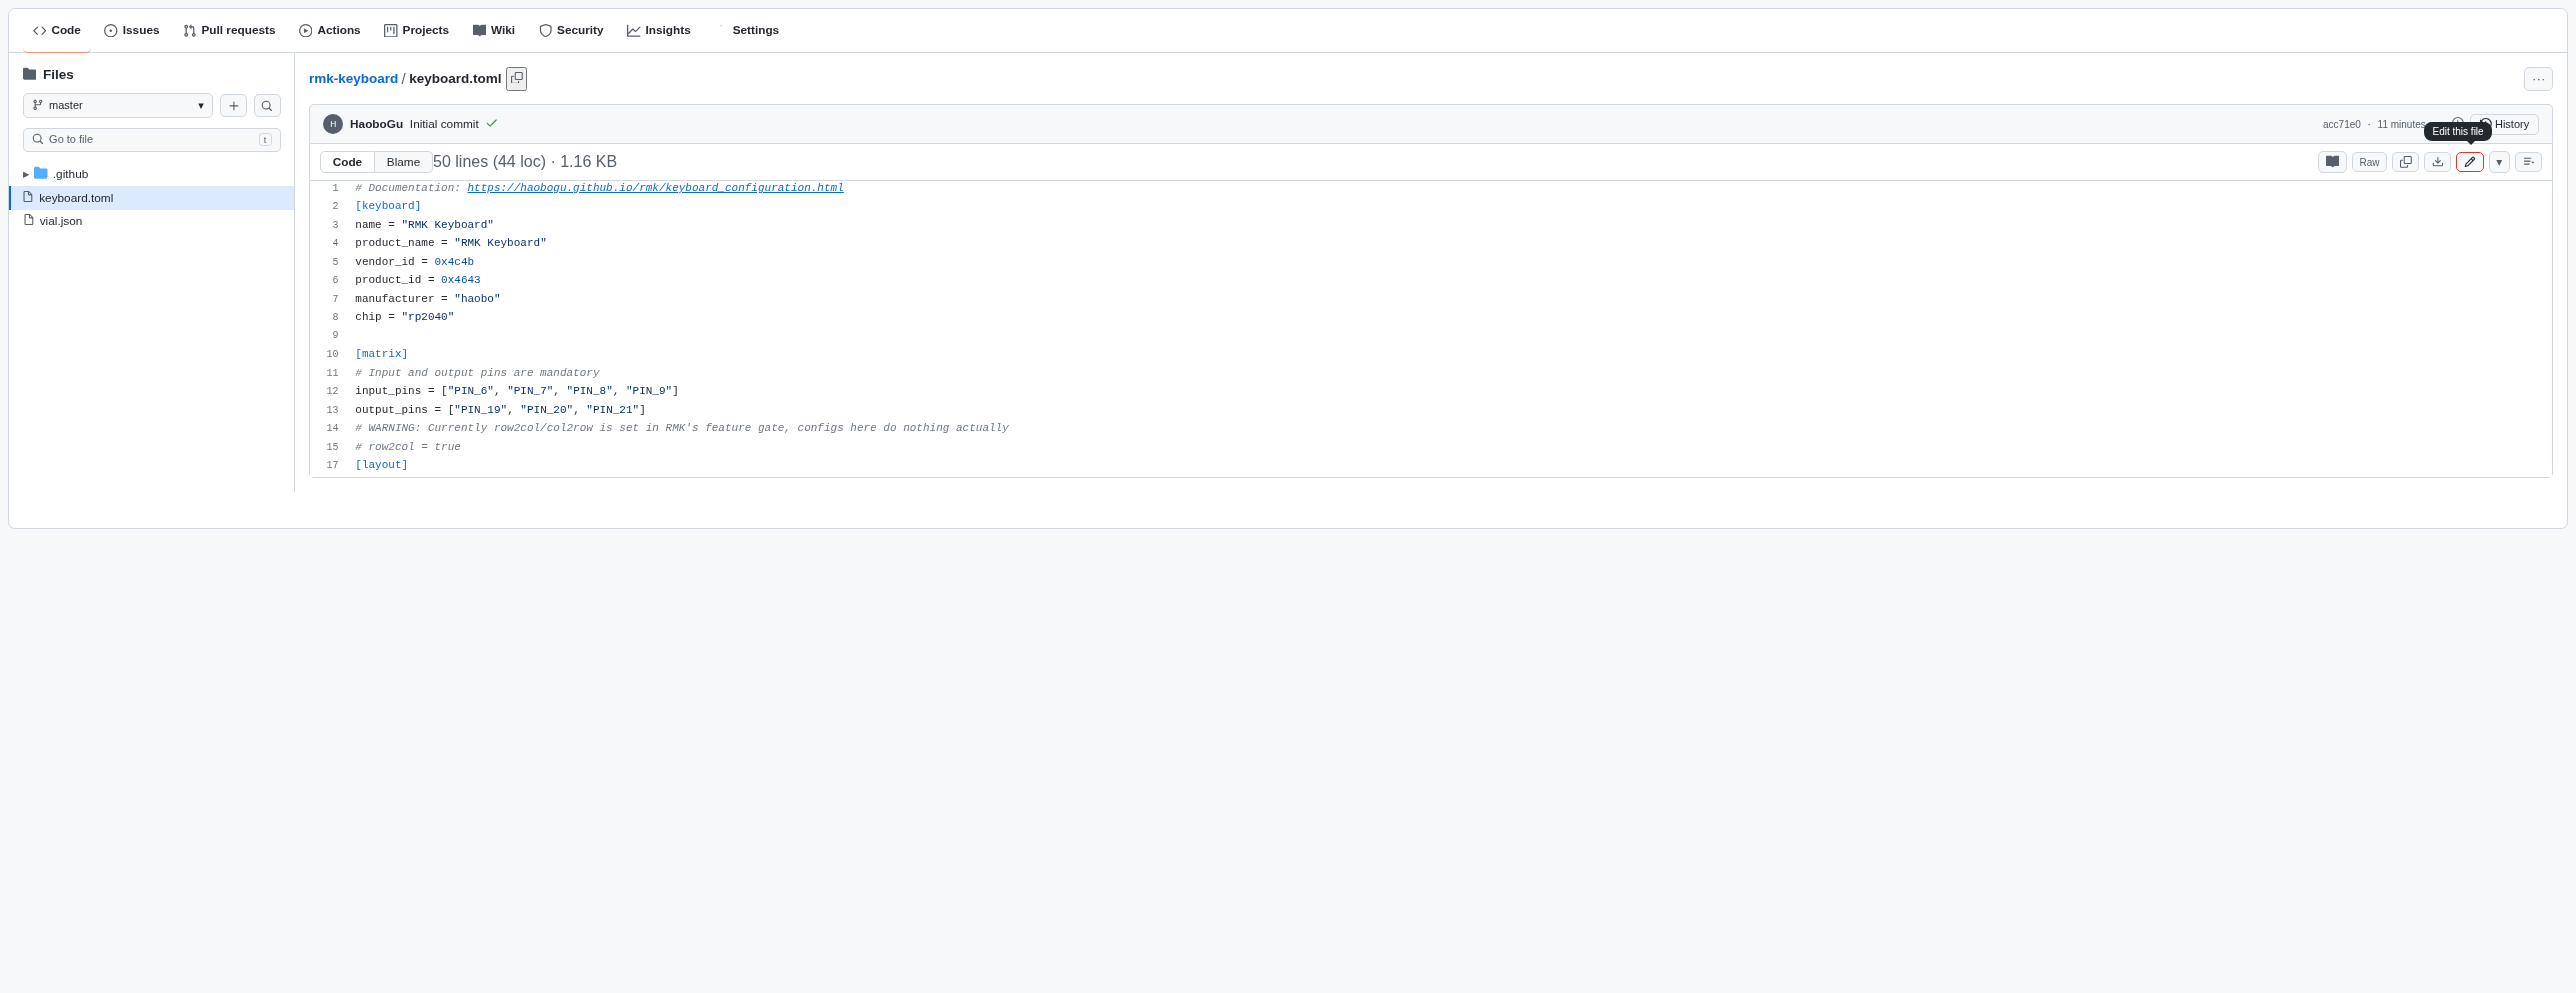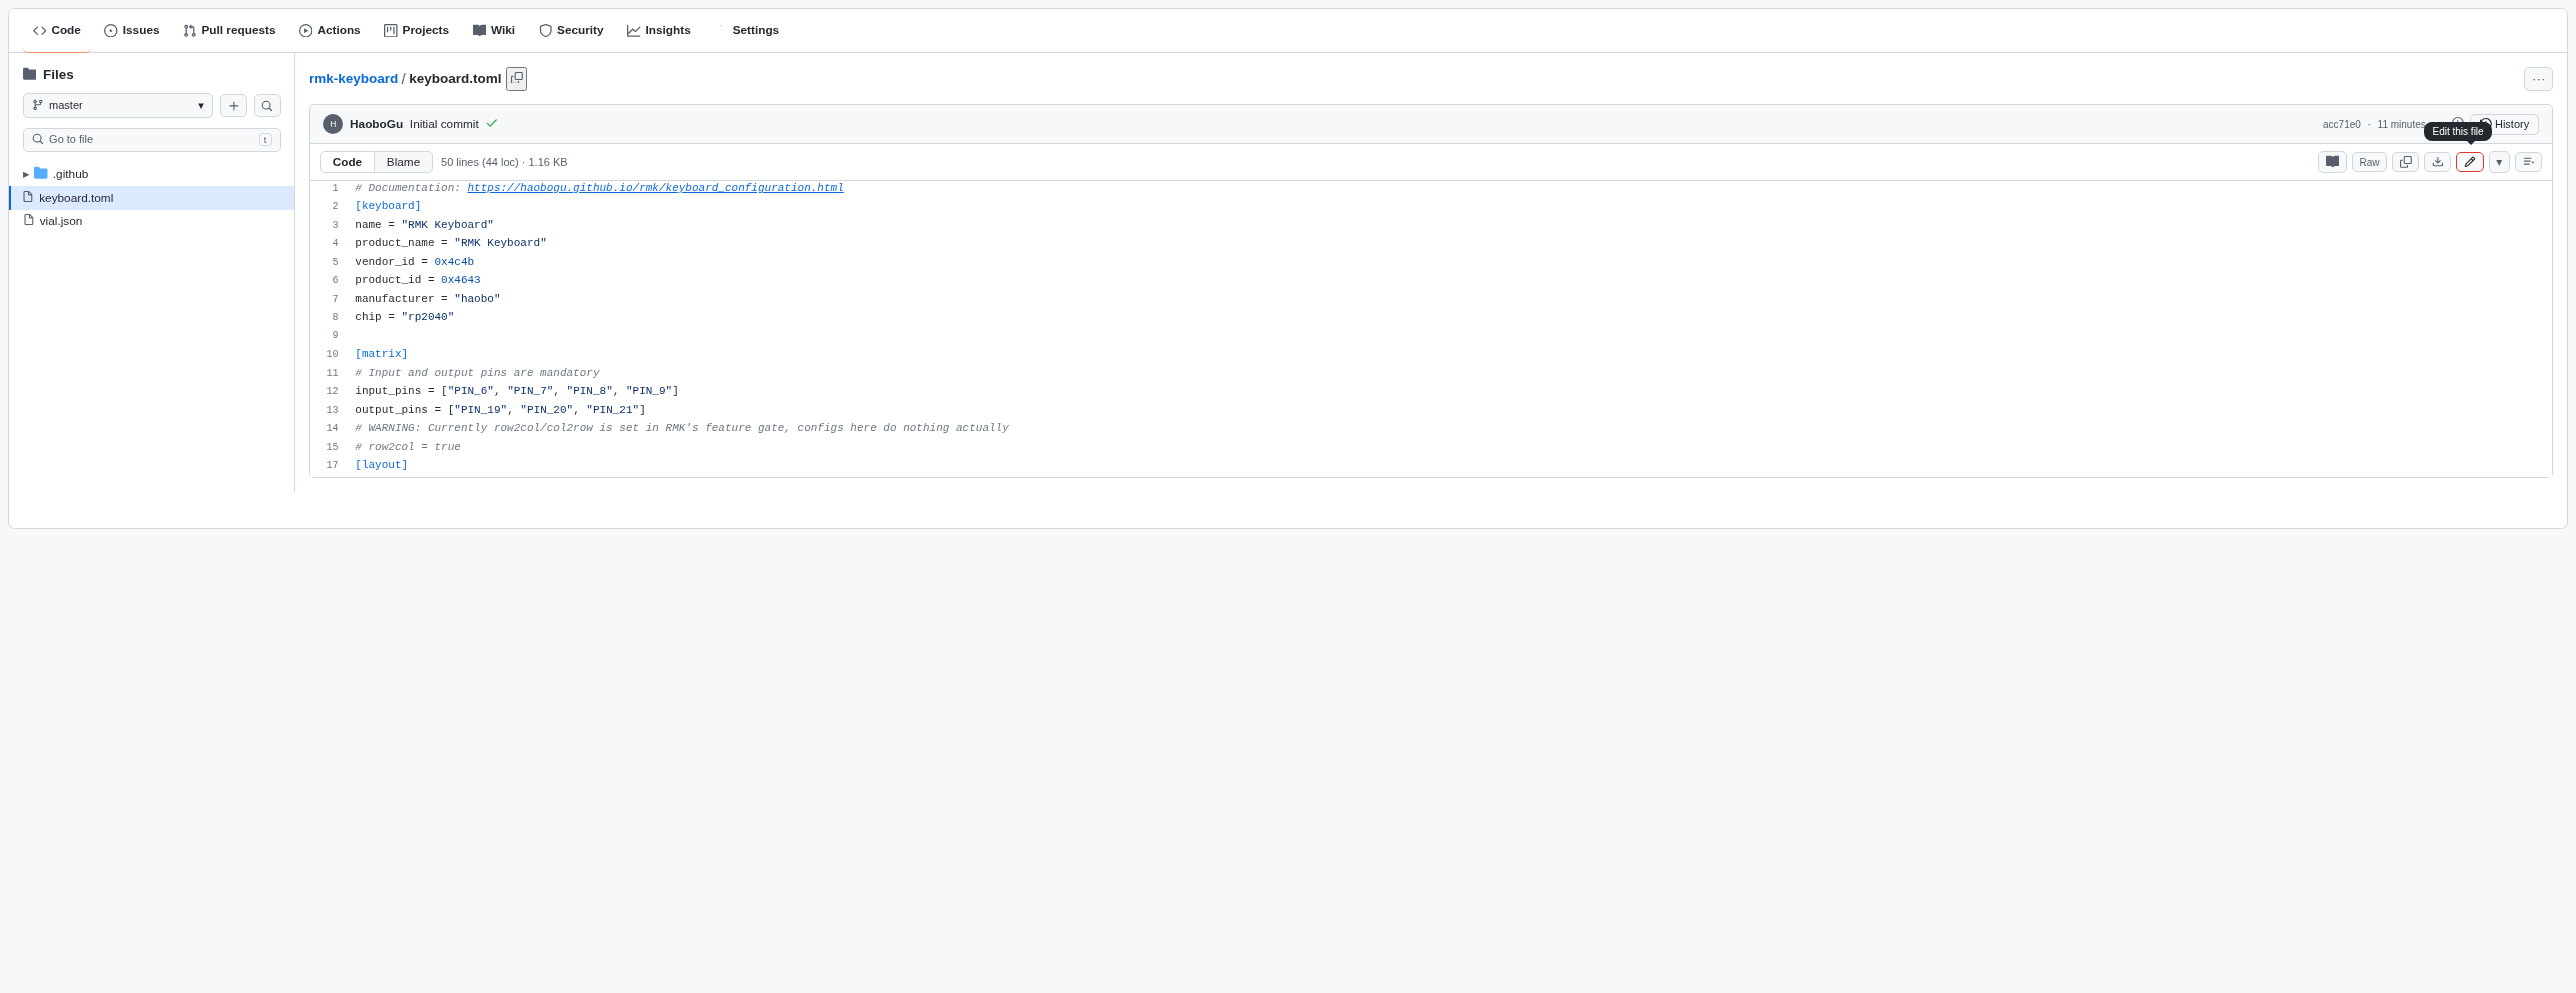--- a/index.html
+++ b/index.html
@@ -247,23 +247,23 @@
       font-size: 11.8px;
       cursor: pointer;
       border: 0.8px solid #d0d7de;
       background: #f6f8fa;
       color: #24292f;
     }
     .tab-btn:first-child { border-radius: 5px 0 0 5px; }
     .tab-btn:last-child { border-radius: 0 5px 5px 0; border-left: none; }
     .tab-btn.active { background: #ffffff; font-weight: 600; }
     .file-stats {
-      font-size: 11px;
-      color: #57606a;
-      margin-left: 8px;
+      font-size: 16px;
+      color: #57606a;
+      margin-left: 0;
     }
     .file-actions {
       margin-left: auto;
       display: flex;
       align-items: center;
       gap: 5px;
     }
     .action-icon-btn {
       border: 0.8px solid #d0d7de;
       border-radius: 5px;

